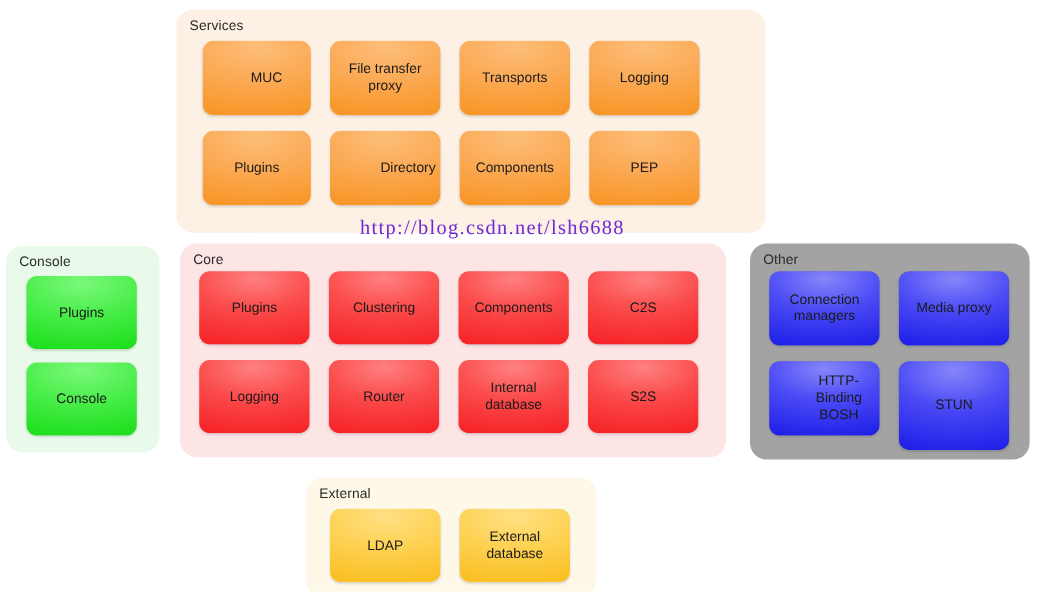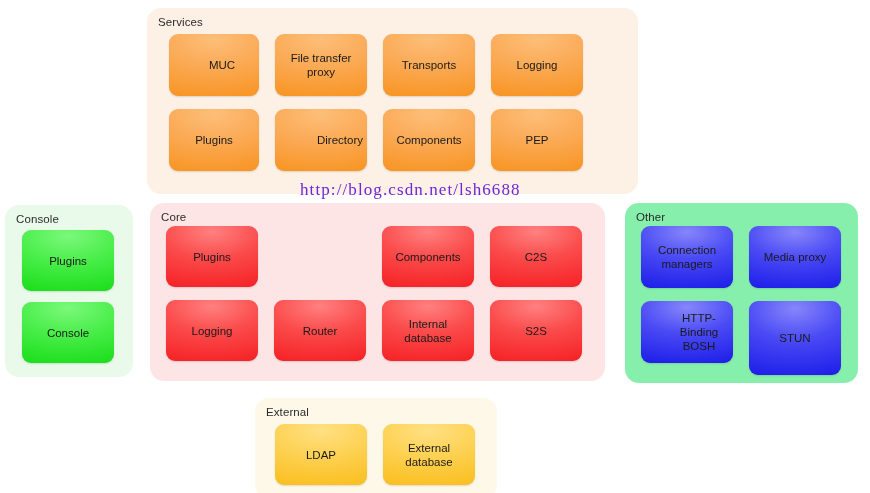--- a/index.html
+++ b/index.html
@@ -62,21 +62,21 @@
     color: #1a1a1a;
     padding: 2px 4px;
     box-shadow: 0 1px 2px rgba(0,0,0,0.13);
   }
   .card-text { display: block; white-space: pre-line; }
 
   
   .panel-services { background: #fdf0e4; }
   .panel-console  { background: #e9faea; }
   .panel-core     { background: #fde5e6; }
-  .panel-other    { background: #86efac; }
+  .panel-other    { background: #a3a3a3; }
   .panel-external { background: #fdf8e7; }
 
   
   .card-orange {
     background:
       radial-gradient(ellipse 120% 90% at 50% 12%, #fcb464 0%, #fba council 0%, #faa94e 42%, #f7941e 100%);
     background-color: #f99b33;
   }
   .card-orange {
     background-image:
@@ -167,20 +167,23 @@
       </div>
     </div>
   </div>
 
   <div class="panel panel-core" style="left:150px; top:203px; width:455px; height:178px;">
     <div class="panel-label">Core</div>
     <div class="cards">
       <div class="card card-red" style="left:16px; top:23px; width:92px; height:61px;">
         <span class="card-text">Plugins</span>
       </div>
+      <div class="card card-red" style="left:124px; top:23px; width:92px; height:61px;">
+        <span class="card-text">Clustering</span>
+      </div>
       <div class="card card-red" style="left:232px; top:23px; width:92px; height:61px;">
         <span class="card-text">Components</span>
       </div>
       <div class="card card-red" style="left:340px; top:23px; width:92px; height:61px;">
         <span class="card-text">C2S</span>
       </div>
 
       <div class="card card-red" style="left:16px; top:97px; width:92px; height:61px;">
         <span class="card-text">Logging</span>
       </div>

